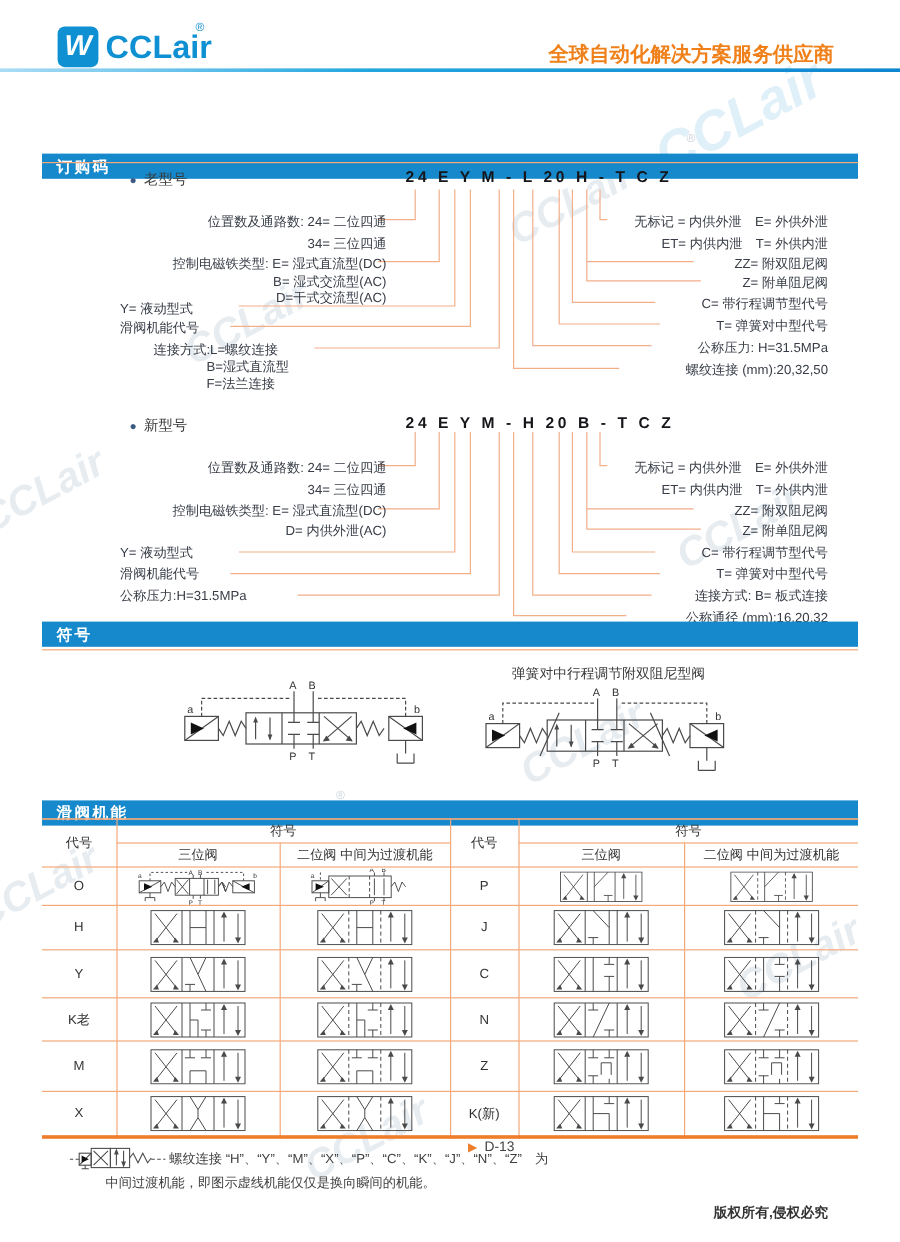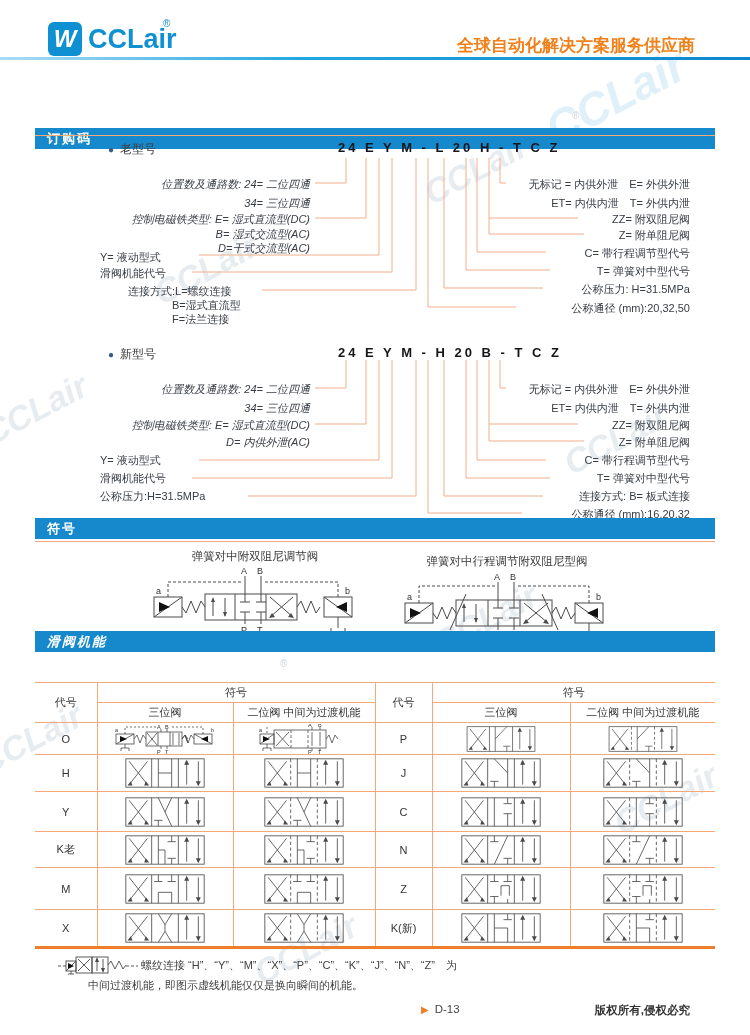--- a/index.html
+++ b/index.html
@@ -15,21 +15,21 @@
                background:linear-gradient(to right,#aadcf5,#23a7e0 40%,#0e86cf);}
   
   .bar{position:absolute;left:35px;width:680px;height:21px;background:#1589cb;color:#fff;
        font-size:13px;font-weight:bold;line-height:21px;padding-left:12px;box-sizing:border-box;letter-spacing:2px;}
   .bar-underline{position:absolute;left:35px;width:680px;height:1px;background:#f5a97a;}
   
   .model-label{position:absolute;left:108px;font-size:12px;color:#3a3a3a;}
   .model-label .dot{color:#3b5b84;font-size:10px;margin-right:6px;}
   .code-line{position:absolute;left:338px;font-size:13px;font-weight:bold;color:#15151a;letter-spacing:3px;white-space:nowrap;}
   .ann{position:absolute;font-size:11px;color:#373c46;white-space:nowrap;}
-  .al{left:0;width:310px;text-align:right;font-style:italic;}
+  .al{left:12px;width:310px;text-align:right;}
   .ar{left:360px;width:330px;text-align:right;}
   .lead-svg{position:absolute;pointer-events:none;}
   .lead-svg path{fill:none;stroke:#f3ae8a;stroke-width:1;}
   
   .sym-title{position:absolute;font-size:11.5px;color:#3a3a3a;text-align:center;}
   .diag svg{display:block;}
   .dstroke{fill:none;stroke:#4a4a4a;stroke-width:1;}
   .dtext{fill:#333;font-size:9px;font-family:"Liberation Sans",sans-serif;}
   
   .spool-table{position:absolute;left:35px;top:682px;border-collapse:collapse;table-layout:fixed;width:680px;
@@ -37,21 +37,21 @@
   .spool-table td,.spool-table th{border:1px solid #f5a97a;font-size:11px;color:#333;font-weight:normal;
                text-align:center;vertical-align:middle;padding:0;}
   .spool-table tr>:first-child{border-left:none;}
   .spool-table tr>:last-child{border-right:none;}
   .spool-table tr:last-child td{border-bottom:none;}
   .sym-cell svg{display:block;margin:0 auto;}
   
   .note-line1{position:absolute;left:58px;top:953px;width:660px;font-size:11px;color:#3f3f3f;
               display:flex;align-items:center;gap:3px;white-space:nowrap;}
   .note-line2{position:absolute;left:88px;top:978px;font-size:11px;color:#3f3f3f;}
-  .page-marker{position:absolute;left:390px;top:1003px;font-size:11.5px;color:#444;margin-left:31px;}
+  .page-marker{position:absolute;left:390px;top:950px;font-size:11.5px;color:#444;}
   .page-marker .tri{color:#ee7d2c;font-size:10px;margin-right:6px;}
   .copyright{position:absolute;right:60px;top:1003px;font-size:11.5px;font-weight:bold;color:#333;}
   
   .wm{position:absolute;font-size:34px;font-weight:bold;font-style:italic;color:rgba(175,192,210,0.30);
       transform:rotate(-28deg);pointer-events:none;white-space:nowrap;}
   .wm-big{font-size:46px;color:rgba(130,195,230,0.25);}
   .wm-reg{position:absolute;font-size:10px;color:rgba(160,175,190,0.55);pointer-events:none;}
 </style>
 </head>
 <body>
@@ -109,21 +109,21 @@
   <div class="ann" style="left:172px;top:298px;">B=湿式直流型</div>
   <div class="ann" style="left:172px;top:312px;">F=法兰连接</div>
 
   <div class="ann ar" style="top:177px;">无标记 = 内供外泄　E= 外供外泄</div>
   <div class="ann ar" style="top:196px;">ET= 内供内泄　T= 外供内泄</div>
   <div class="ann ar" style="top:212px;">ZZ= 附双阻尼阀</div>
   <div class="ann ar" style="top:228px;">Z= 附单阻尼阀</div>
   <div class="ann ar" style="top:246px;">C= 带行程调节型代号</div>
   <div class="ann ar" style="top:264px;">T= 弹簧对中型代号</div>
   <div class="ann ar" style="top:282px;">公称压力: H=31.5MPa</div>
-  <div class="ann ar" style="top:301px;">公称通径 (mm):20,32,50</div>
+  <div class="ann ar" style="top:301px;">螺纹连接 (mm):20,32,50</div>
 
   <div class="model-label" style="top:346px;"><span class="dot">●</span><span>新型号</span></div>
   <div class="code-line" style="top:345px;">24 E Y M - H 20 B - T C Z</div>
 
   <svg class="lead-svg" style="left:0;top:355px;" width="750" height="170">
     <path d="M346,5 V33 H315"></path>
       <path d="M366,5 V69 H315"></path>
       <path d="M379,5 V105 H199"></path>
     <path d="M392,5 V123 H192"></path>
       <path d="M416,5 V141 H248"></path>
@@ -149,21 +149,20 @@
   <div class="ann ar" style="top:418px;">ZZ= 附双阻尼阀</div>
   <div class="ann ar" style="top:435px;">Z= 附单阻尼阀</div>
   <div class="ann ar" style="top:453px;">C= 带行程调节型代号</div>
   <div class="ann ar" style="top:471px;">T= 弹簧对中型代号</div>
   <div class="ann ar" style="top:489px;">连接方式: B= 板式连接</div>
   <div class="ann ar" style="top:507px;">公称通径 (mm):16,20,32</div>
 
   <div class="bar" style="top:518px;">符号</div>
   <div class="bar-underline" style="top:541px;"></div>
 
-  <div class="sym-title" style="left:150px;top:549px;width:210px;">弹簧对中附双阻尼调节阀</div>
   <div class="sym-title" style="left:382px;top:554px;width:250px;">弹簧对中行程调节附双阻尼型阀</div>
 
   <div class="diag" style="position:absolute;left:145px;top:562px;">
     <svg width="215" height="95" viewBox="0 0 215 95">
       <g class="dstroke">
         <path d="M100,14 V32 M116,14 V32"></path>
         <rect x="60" y="32" width="92" height="26" fill="none"></rect>
         <path d="M90,32 V58 M121,32 V58"></path>
         <path d="M68,54 V38 M80,36 V54"></path>
         <path d="M100,32 V40 M95,40 H105 M116,32 V40 M111,40 H121 M100,58 V50 M95,50 H105 M116,58 V50 M111,50 H121"></path>
@@ -223,21 +222,21 @@
       <polygon points="206,42 206,52 195,47" fill="#111"></polygon>
       <text class="dtext" x="102" y="14">A</text>
         <text class="dtext" x="118" y="14">B</text>
       <text class="dtext" x="102" y="73">P</text>
         <text class="dtext" x="118" y="73">T</text>
       <text class="dtext" x="15" y="34">a</text>
         <text class="dtext" x="204" y="34">b</text>
     </svg>
   </div>
 
-  <div class="bar" style="top:631px;font-style:italic;">滑阀机能</div>
+  <div class="bar" style="top:667px;">滑阀机能</div>
   <div class="bar-underline" style="top:682px;"></div>
 
   <table class="spool-table">
     <colgroup>
         <col style="width:62px">
         <col style="width:136px">
         <col style="width:142px">
         <col style="width:57px">
         <col style="width:138px">
         <col style="width:145px">

